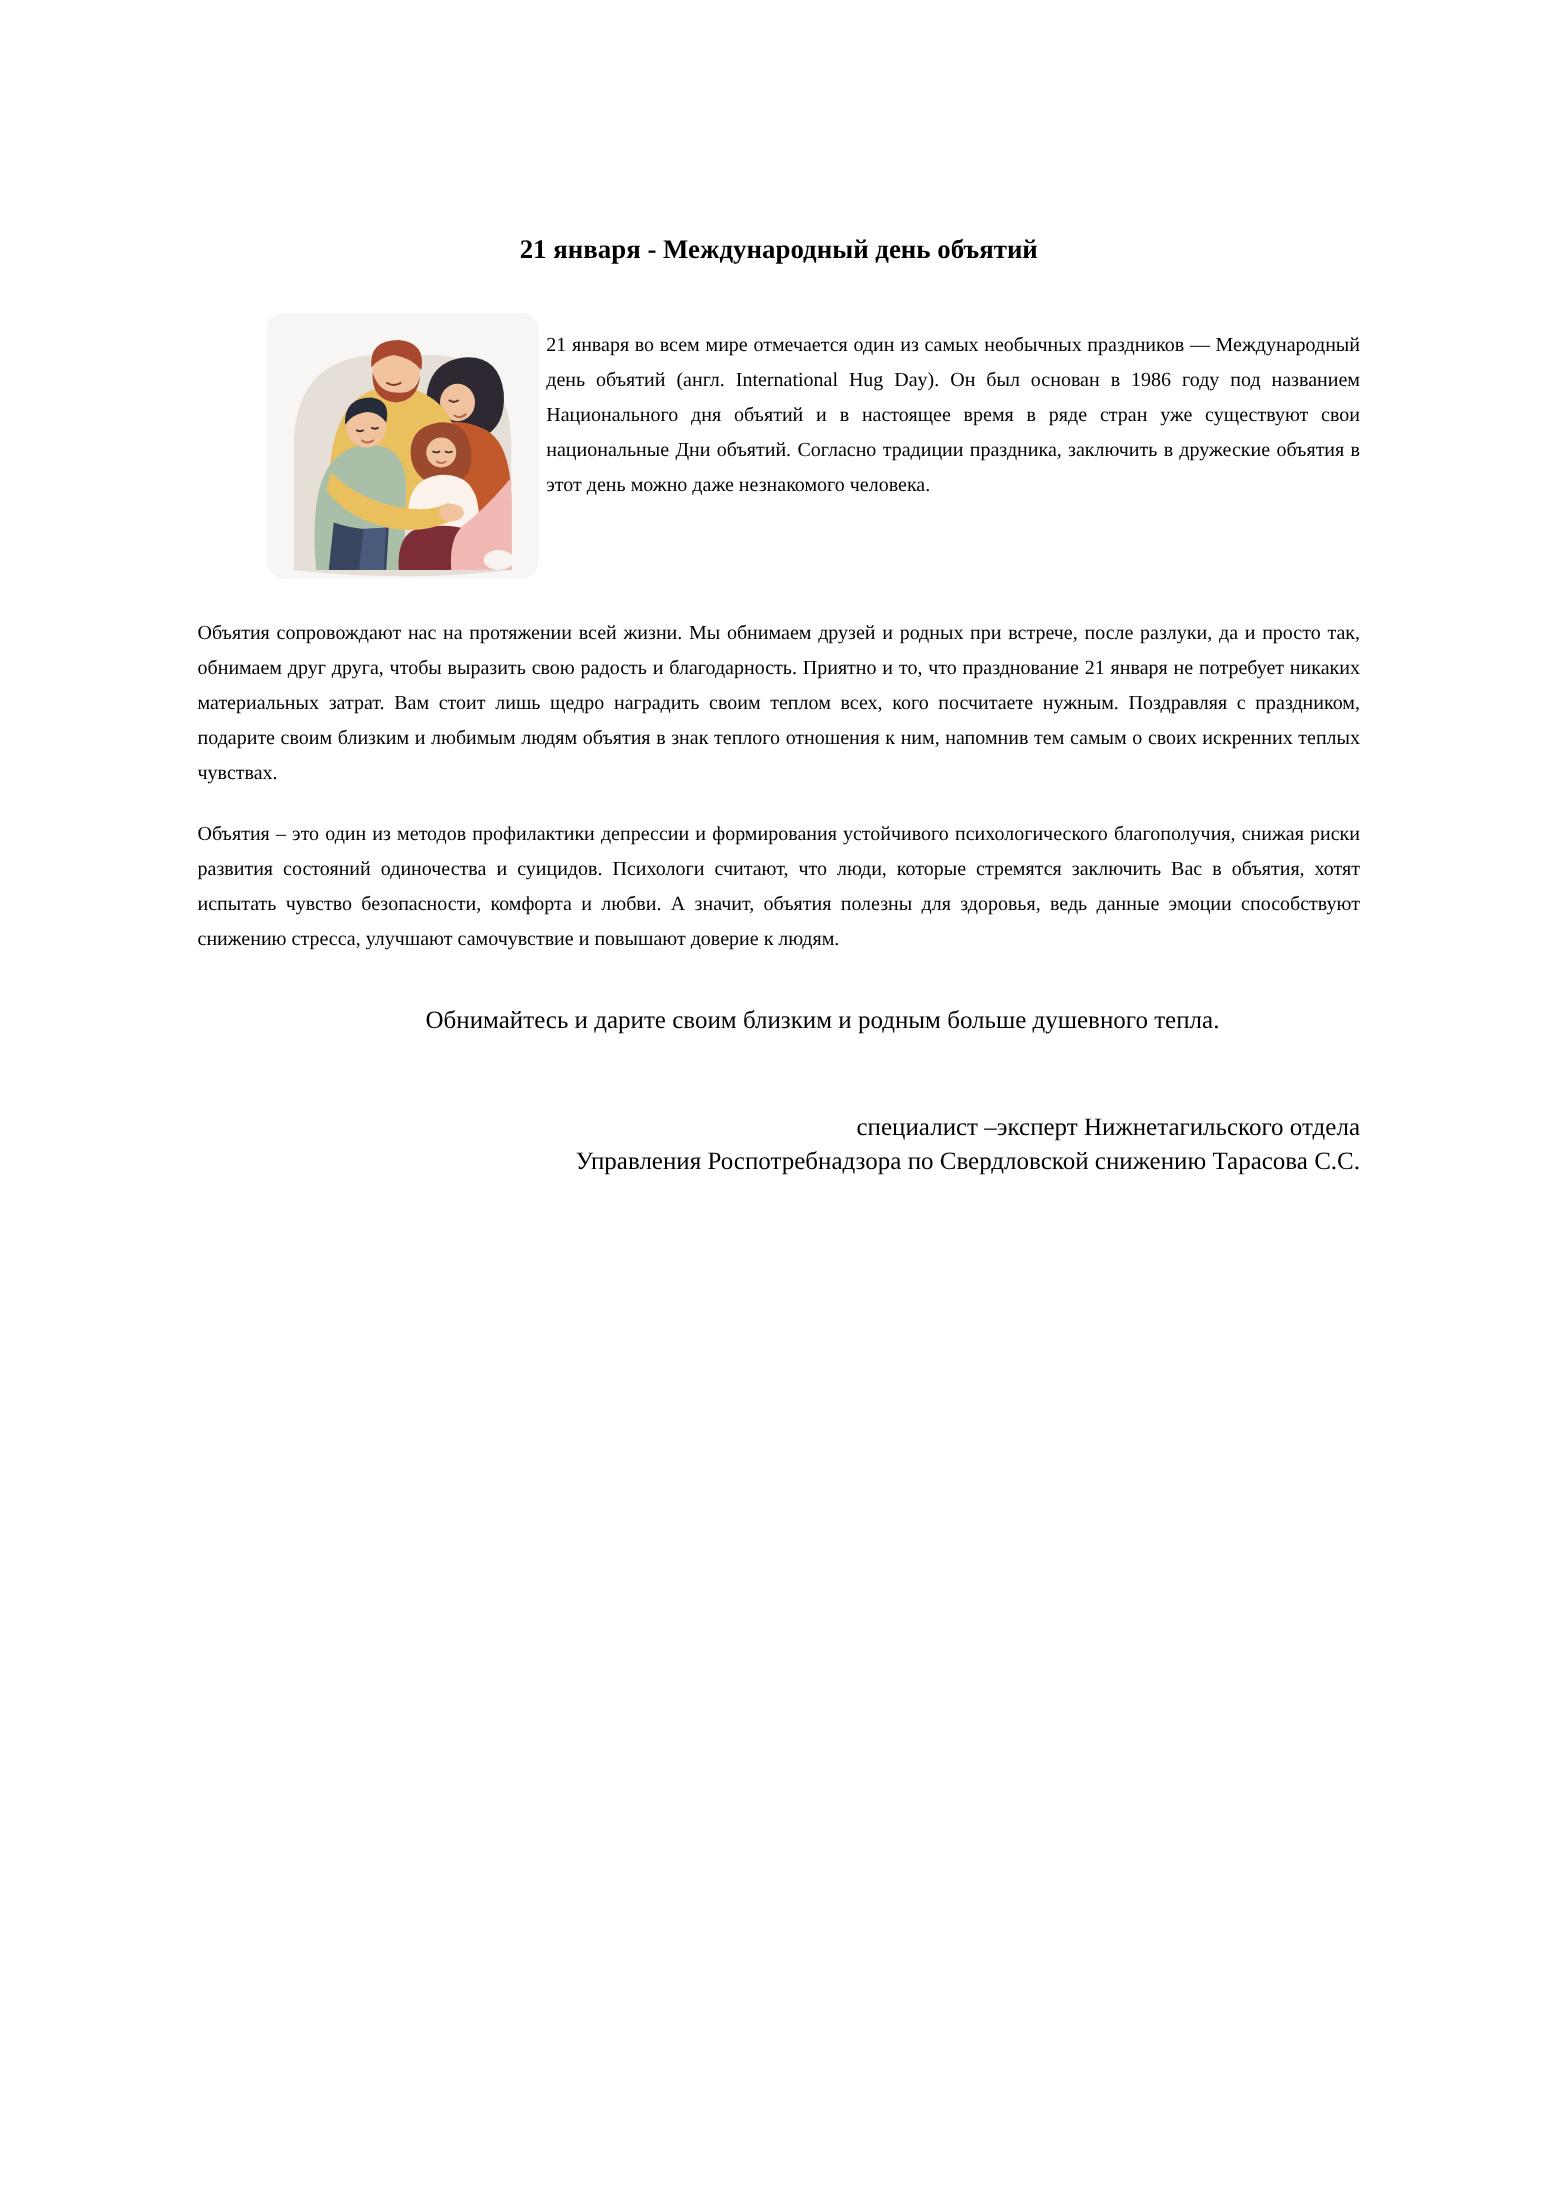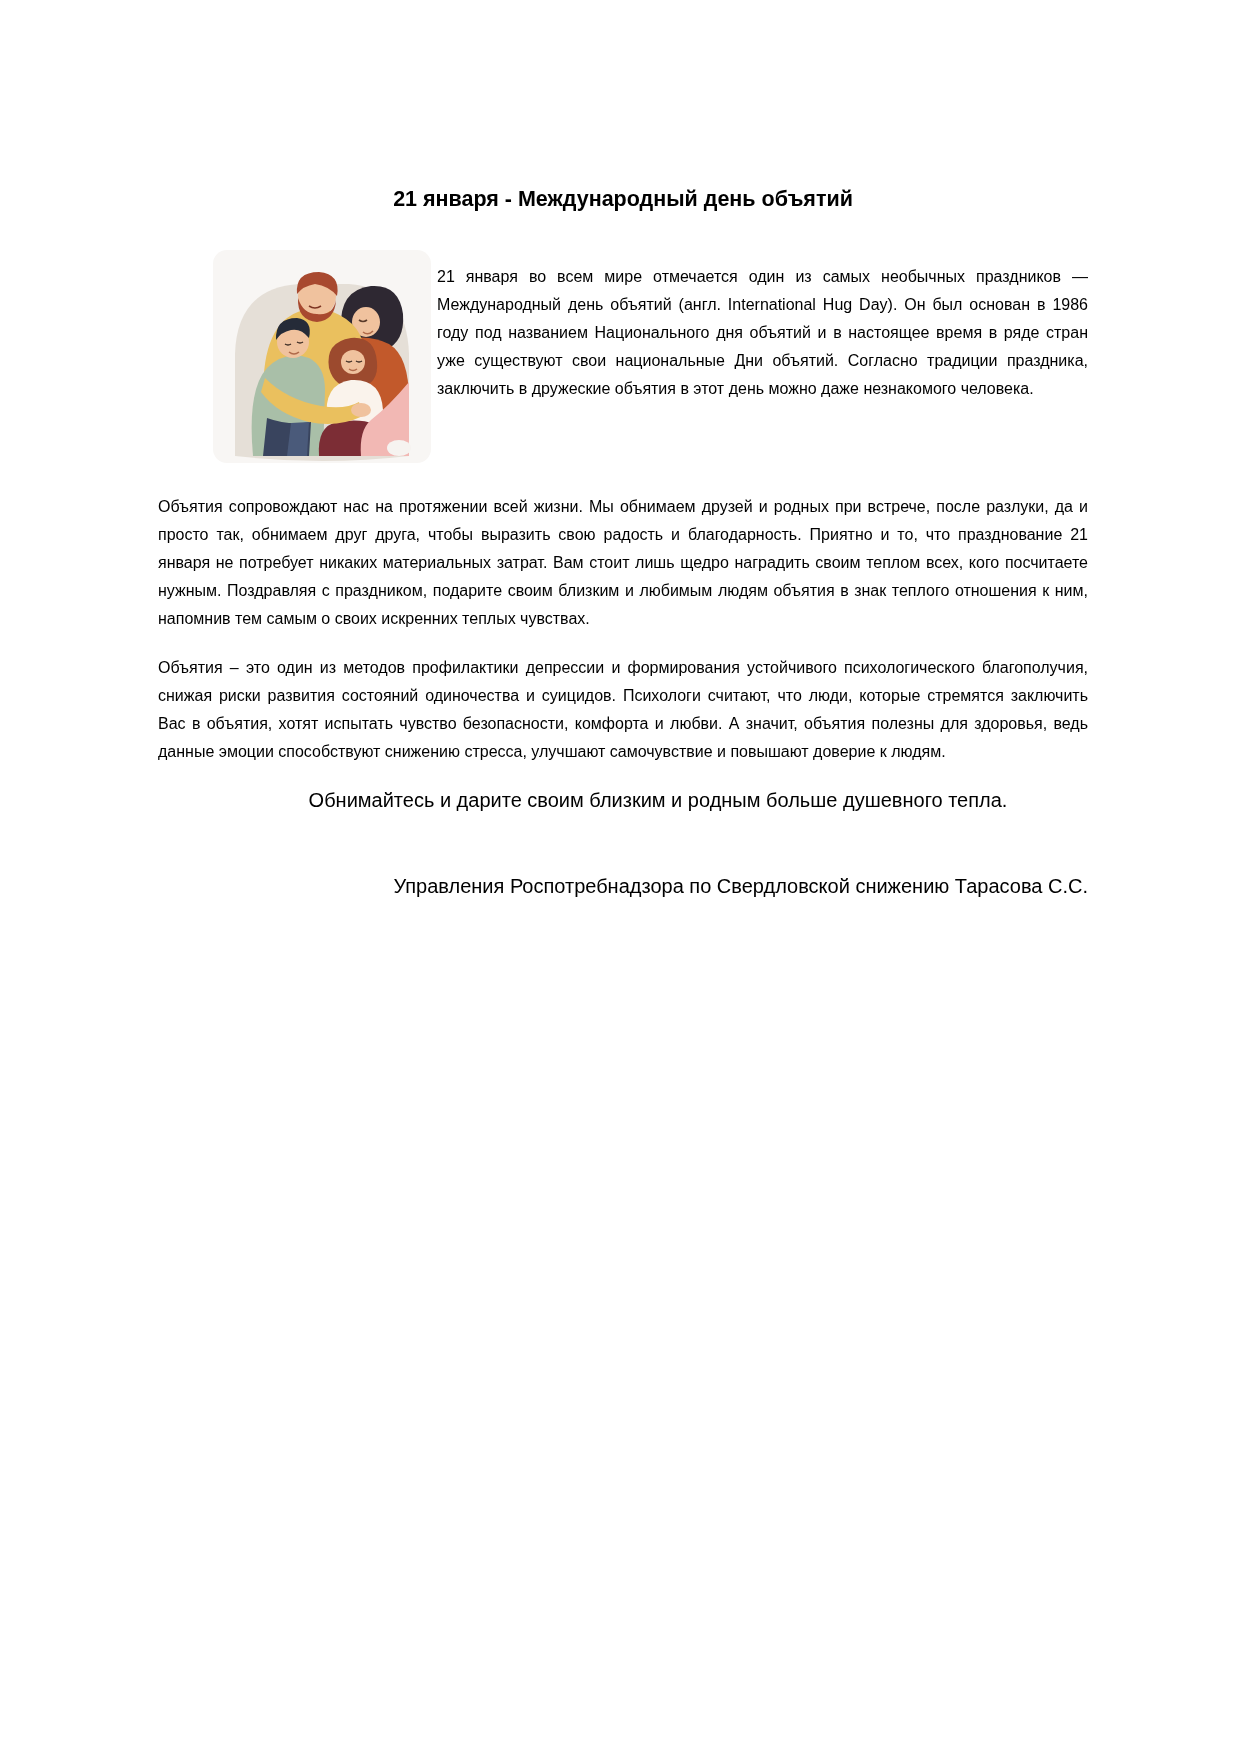--- a/index.html
+++ b/index.html
@@ -3,21 +3,21 @@
 <meta charset="utf-8">
 <style>
   html, body { margin: 0; padding: 0; background: #ffffff; }
 
   .page {
     position: relative;
     width: 1240px;
     height: 1754px;
     background: #ffffff;
     color: #000000;
-    font-family: Liberation Sans, sans-serif;
+    font-family: Liberation Serif, serif;
     box-sizing: border-box;
     padding: 186px 152px 0 158px;
     overflow: hidden;
   }
 
   .doc-title {
     margin: 0;
     font-size: 21.5px;
     line-height: 27px;
     font-weight: bold;
@@ -43,21 +43,21 @@
     text-align: justify;
     margin: 0;
   }
   .intro-text { margin-top: 13px; }
 
   .para-1 { margin-top: 44px; }
   .para-2 { margin-top: 20px; }
   .para-3 { margin-top: 21px; }
 
   .closing-line {
-    margin-top: 20px;
+    margin-top: 36px;
     font-size: 20px;
     line-height: 28px;
     text-align: center;
     text-indent: 70px; 
   }
 
   .prepared-block {
     margin-top: 59px;
     font-size: 20px;
     line-height: 27px;
@@ -130,16 +130,17 @@
   </div>
 
 
   <p class="body-copy para-2">Объятия сопровождают нас на протяжении всей жизни. Мы обнимаем друзей и родных при встрече, после разлуки, да и просто так, обнимаем друг друга, чтобы выразить свою радость и благодарность. Приятно и то, что празднование 21 января не потребует никаких материальных затрат. Вам стоит лишь щедро наградить своим теплом всех, кого посчитаете нужным. Поздравляя с праздником, подарите своим близким и любимым людям объятия в знак теплого отношения к ним, напомнив тем самым о своих искренних теплых чувствах.</p>
 
   <p class="body-copy para-3">Объятия – это один из методов профилактики депрессии и формирования устойчивого психологического благополучия, снижая риски развития состояний одиночества и суицидов. Психологи считают, что люди, которые стремятся заключить Вас в объятия, хотят испытать чувство безопасности, комфорта и любви. А значит, объятия полезны для здоровья, ведь данные эмоции способствуют снижению стресса, улучшают самочувствие и повышают доверие к людям.</p>
 
   <p class="closing-line">Обнимайтесь и дарите своим близким и родным больше душевного тепла.</p>
 
   <div class="prepared-block">
+    <div>специалист –эксперт Нижнетагильского отдела</div>
     <div>Управления Роспотребнадзора по Свердловской снижению Тарасова С.С.</div>
   </div>
 
 </div>
 
 </body></html>

